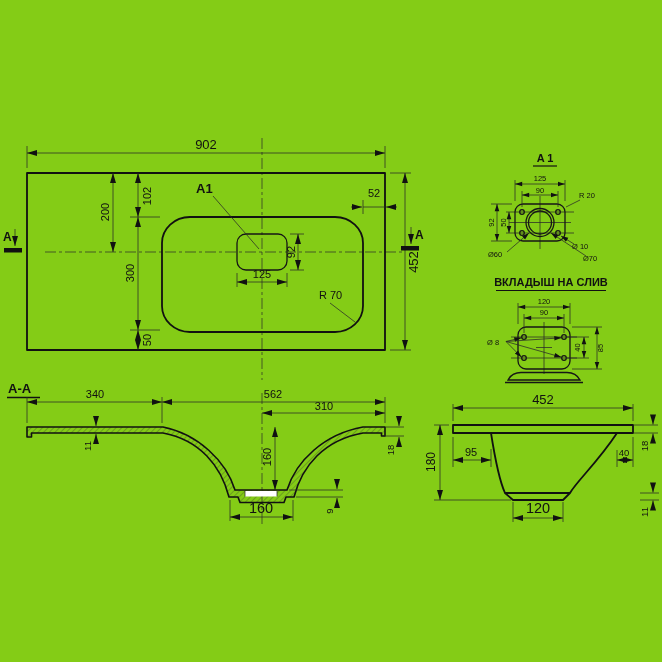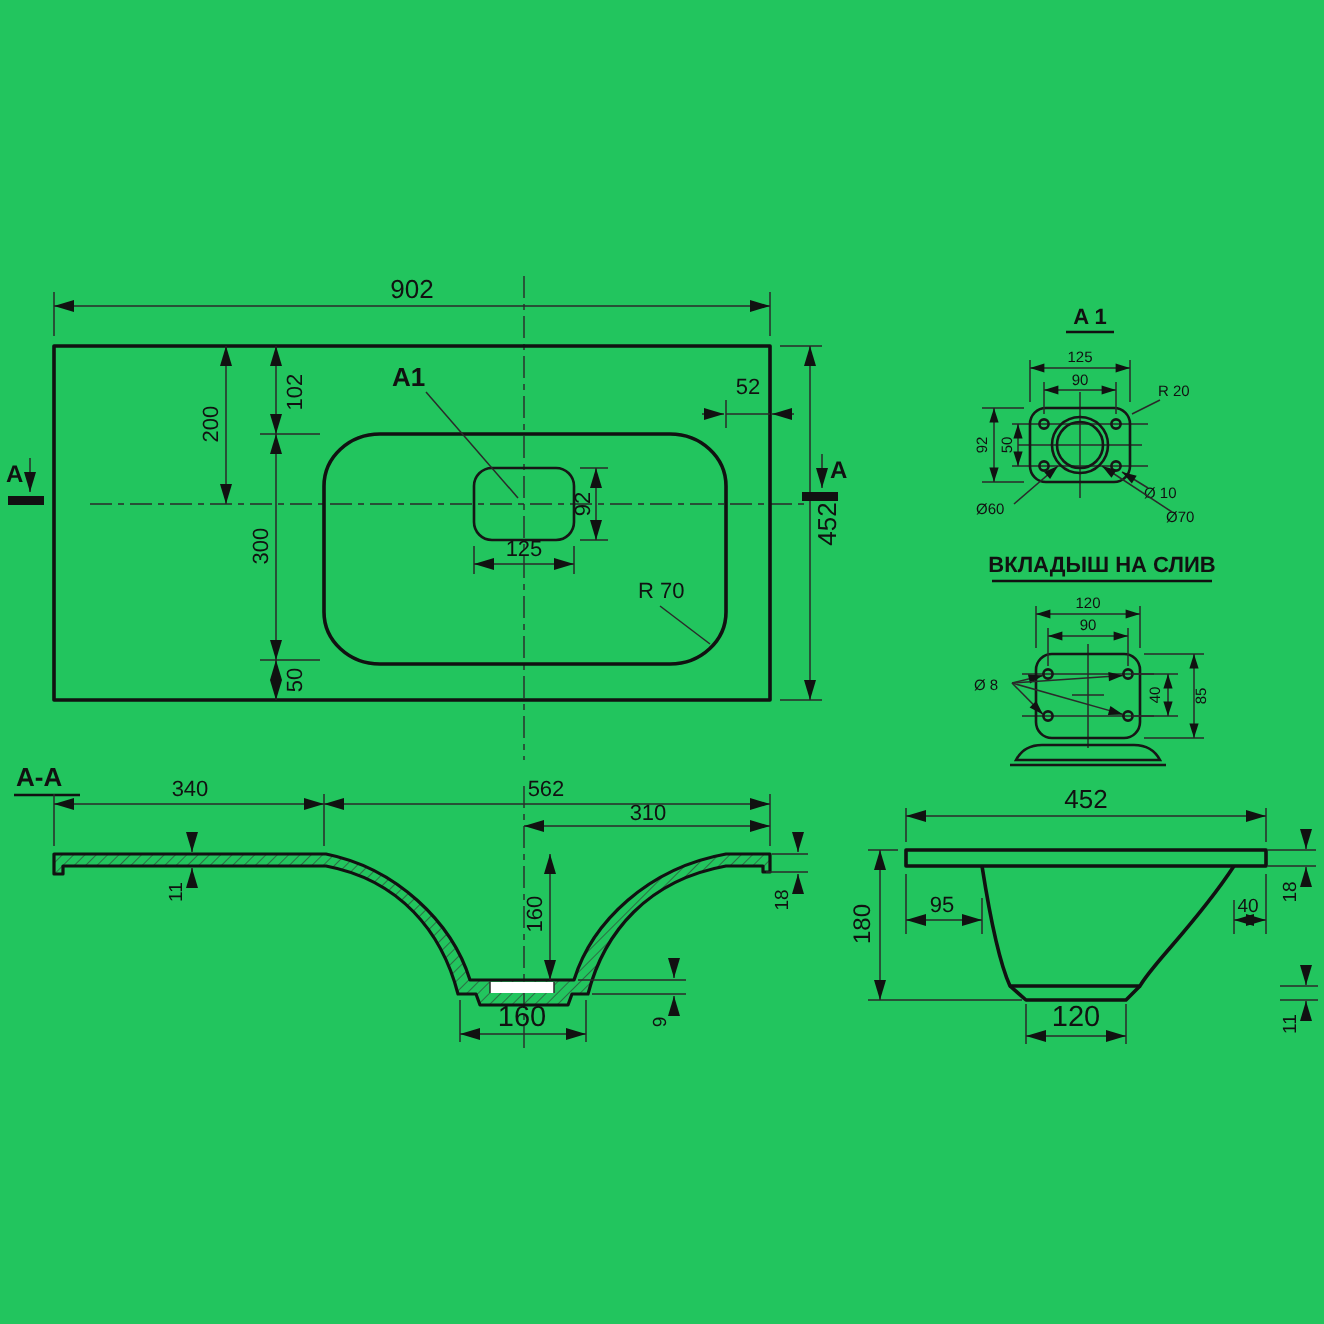--- a/index.html
+++ b/index.html
@@ -1,16 +1,16 @@
 <!DOCTYPE html>
 <html><head>
 <meta charset="utf-8">
 <style>
   html,body{margin:0;padding:0;background:#ffffff;}
-  .sheet{width:662px;height:662px;background:#22c55e;position:relative;overflow:hidden;}
+  .sheet{width:662px;height:662px;background:#84cc16;position:relative;overflow:hidden;}
   svg{display:block;}
   .thick{stroke:#111;stroke-width:1.8;fill:none;stroke-linejoin:round;}
   .med{stroke:#161616;stroke-width:1.3;fill:none;}
   .thin{stroke:#2a2a2a;stroke-width:.75;fill:none;}
   .cl{stroke:#2a2a2a;stroke-width:.7;fill:none;stroke-dasharray:11 3 3 3;}
   text{font-family:"Liberation Sans","DejaVu Sans",sans-serif;fill:#111;}
   .t8{font-size:7.5px;}
   .t10{font-size:9.5px;}
   .t11{font-size:11px;}
   .t12{font-size:12px;}

